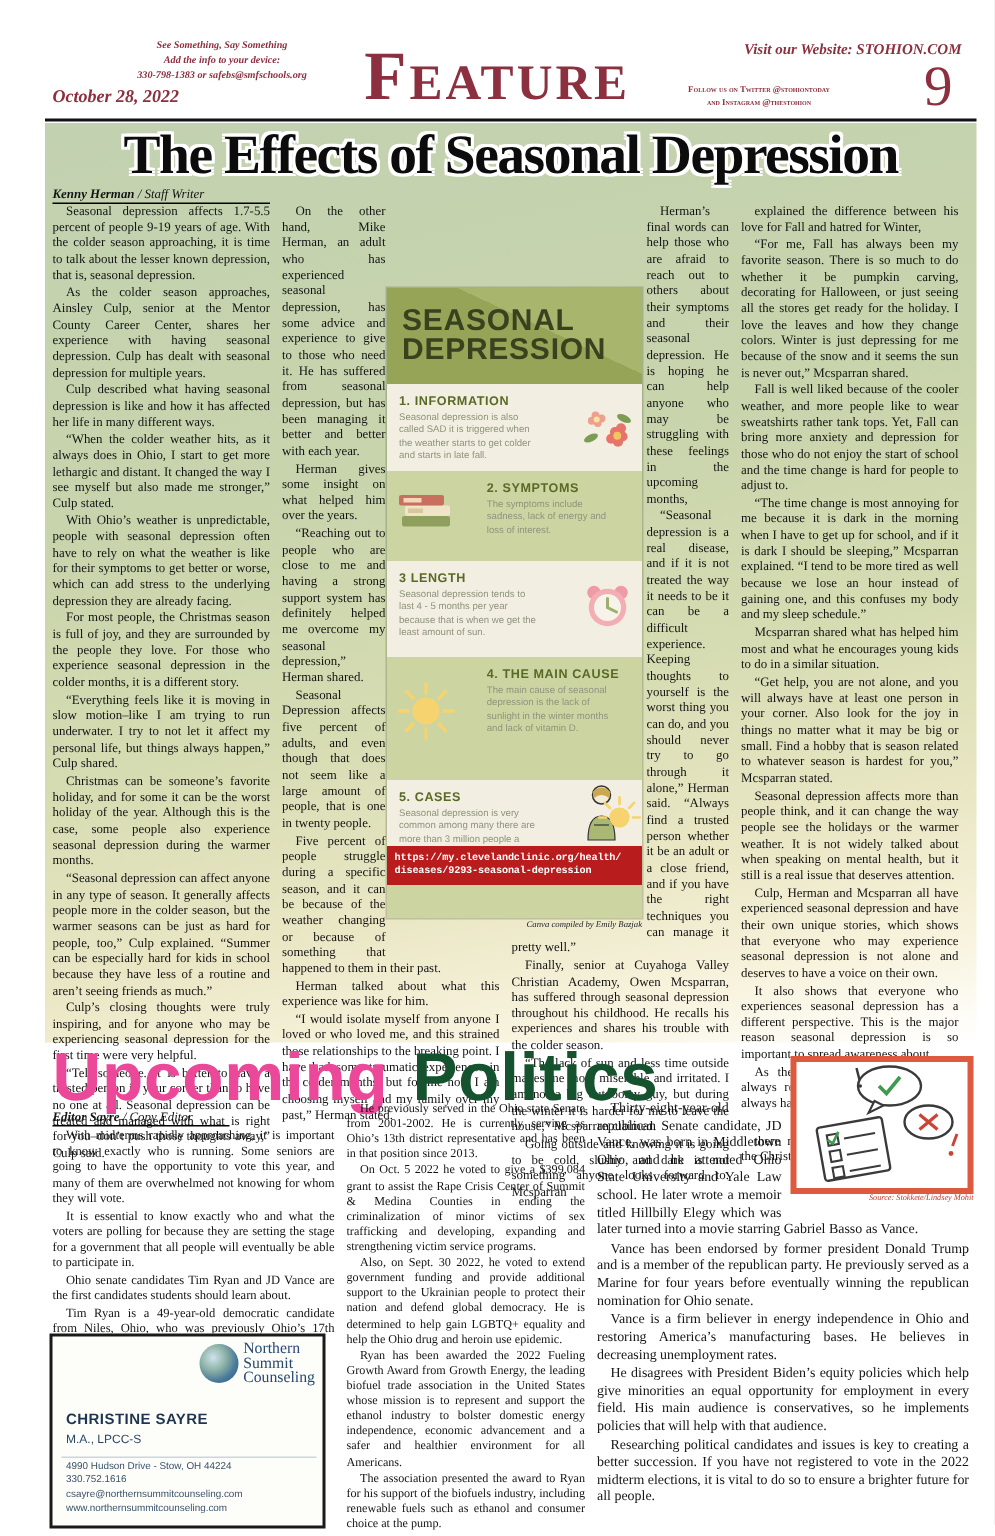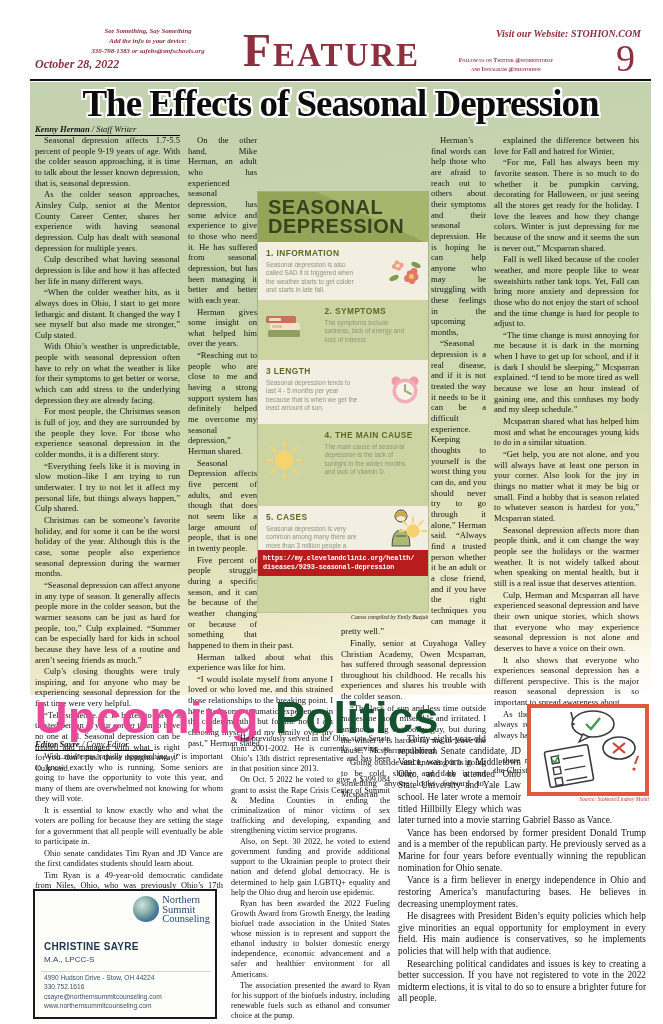--- a/index.html
+++ b/index.html
@@ -36,21 +36,21 @@
   .fcol{width:145px;font-size:8.6px;line-height:1.24;text-align:justify;}
   .fcol p{margin:0 0 1px 0;text-indent:9px;}
   .spacer-r{float:right;width:76px;height:442px;margin-top:56px;}
   .spacer-l{float:left;width:90px;height:436px;margin-top:50px;}
   .tail{margin-top:14px !important;}
 
   
   .poster{position:absolute;left:228px;top:110px;width:170px;height:420px;background:#ccd5a2;
           font-family:"Liberation Sans",sans-serif;box-shadow:0 0 0 1px rgba(60,70,30,.25);
           display:flex;flex-direction:column;box-sizing:border-box;}
-  .p-head{height:50px;position:relative;overflow:hidden;flex:none;
+  .p-head{height:64px;position:relative;overflow:hidden;flex:none;
           background:linear-gradient(205deg,#a8b56d 0%,#a8b56d 40%,#95a457 40%,#95a457 100%);
           display:flex;align-items:center;padding-left:10px;box-sizing:border-box;}
   .p-title{font-size:20px;font-weight:bold;color:#39421f;line-height:0.95;letter-spacing:.5px;}
   .p-sec{position:relative;padding:6px 8px;box-sizing:border-box;flex:none;}
   .cream{background:#f2eee1;}
   .p-sec h4{margin:0 0 3px 0;font-size:8.4px;color:#5a6a26;letter-spacing:.4px;}
   .p-sec .pbody{font-size:6.4px;color:#8f947c;line-height:1.32;width:62%;}
   .alt h4,.alt .pbody{margin-left:38%;width:58%;}
   .s1{height:58px;} .s2{height:60px;} .s3{height:64px;} .s4{height:82px;} .s5{height:44px;}
   .icon-right{position:absolute;right:6px;top:14px;}

